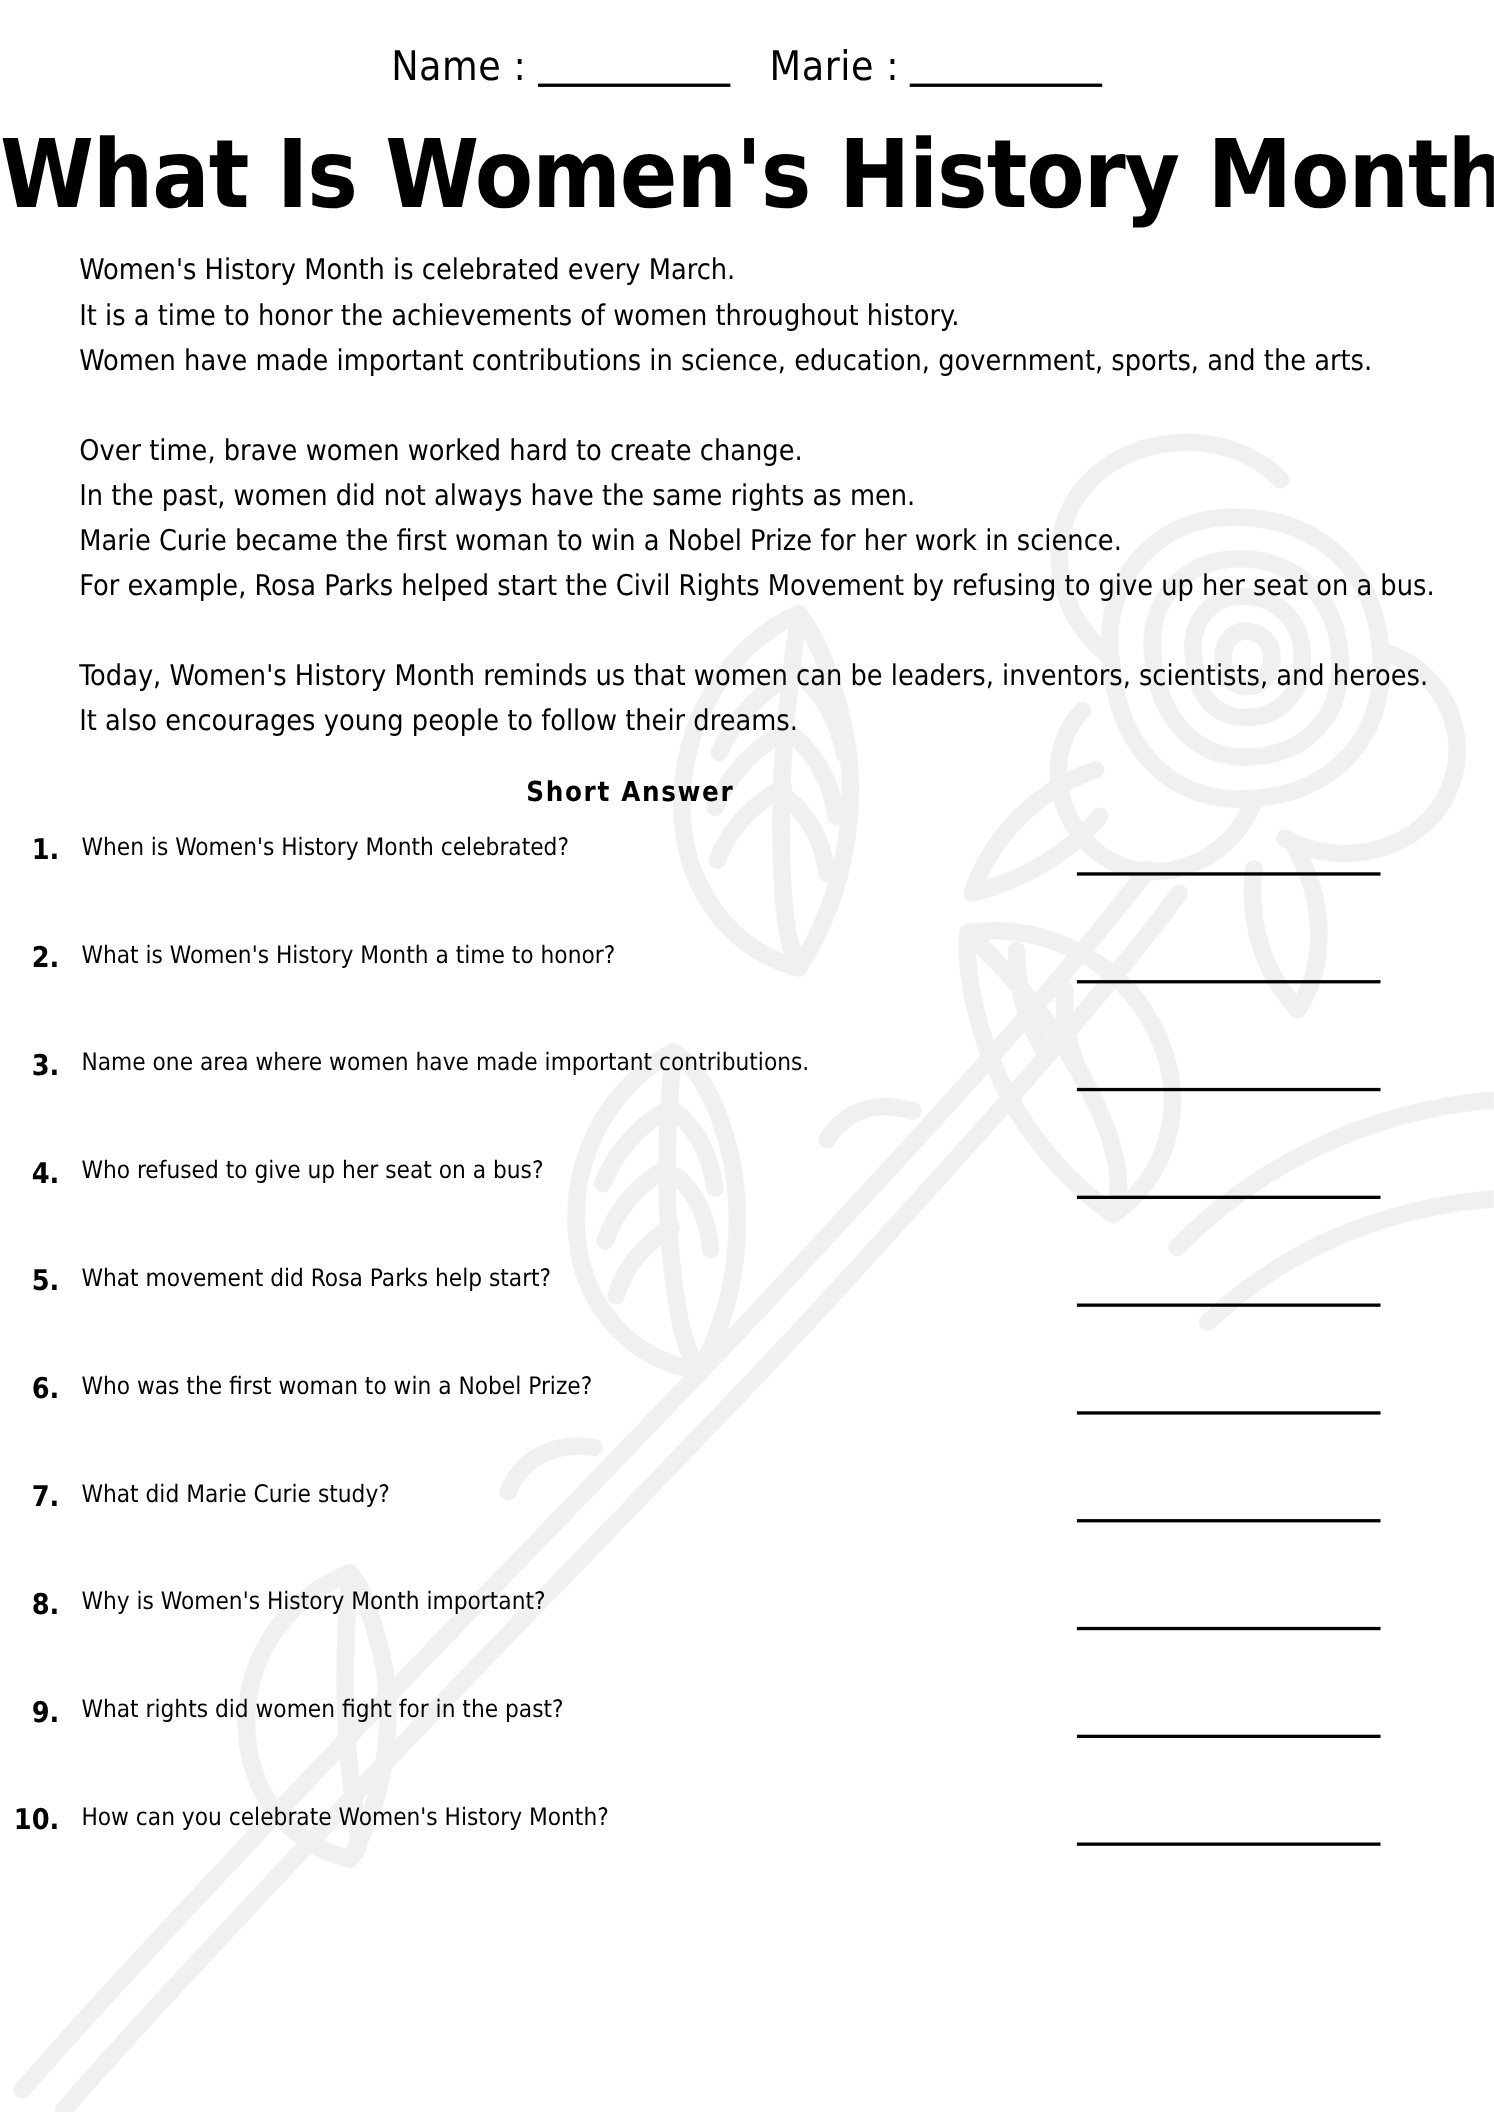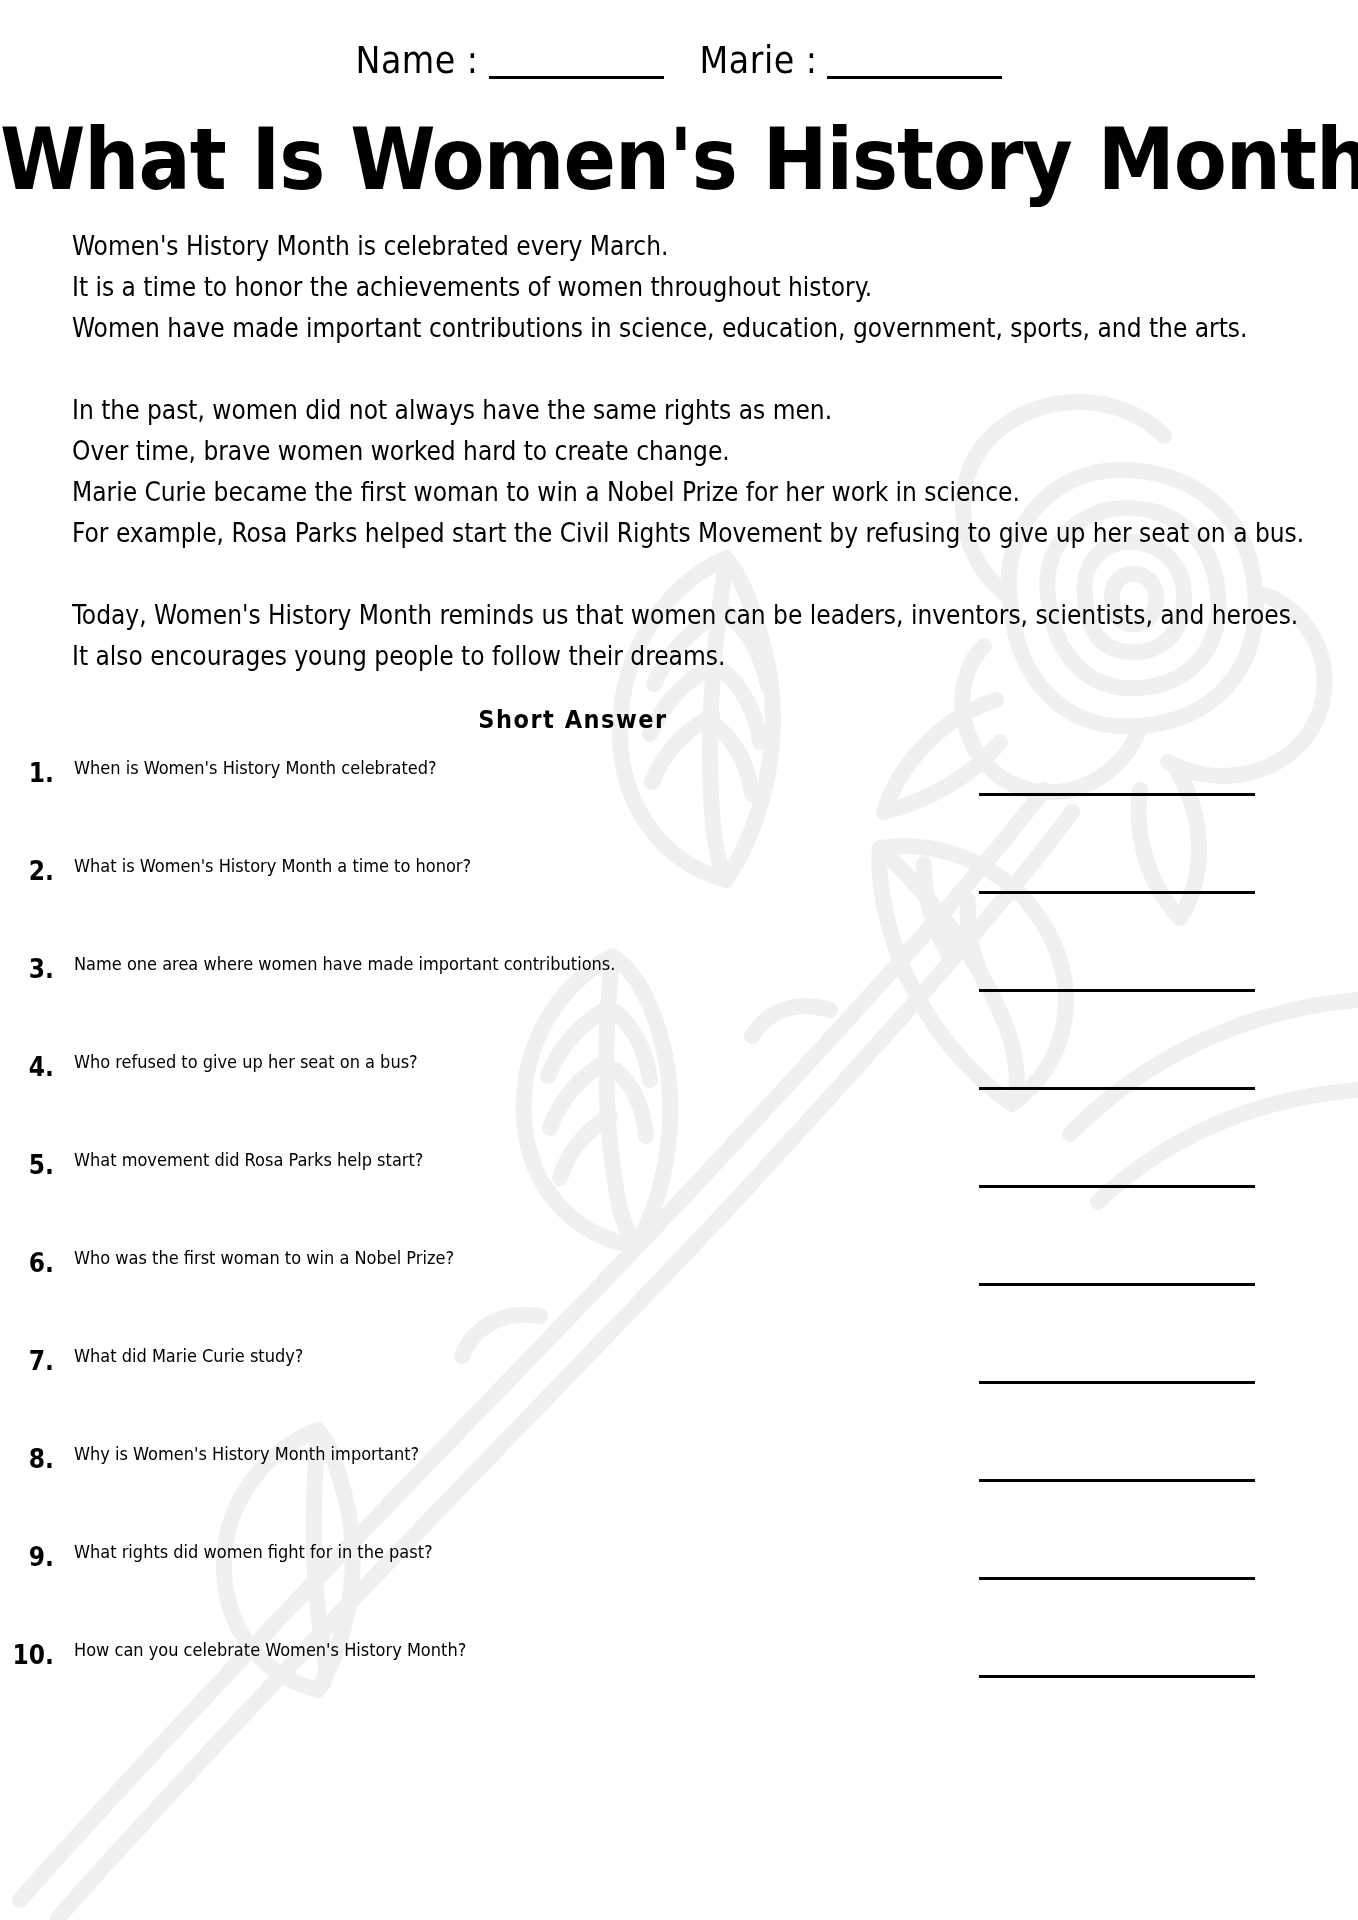--- a/index.html
+++ b/index.html
@@ -105,21 +105,21 @@
     width:62px;
     min-width:62px;
     text-align:right;
     padding-right:8px;
     font-size:26px;
     font-weight:700;
     line-height:1.25;
     padding-top:2px;
   }
   .q-text {
-    font-size:18px;
+    font-size:22px;
     line-height:1.25;
     padding-top:2px;
     padding-left:12px;
     white-space:nowrap;
     flex:1;
   }
   .q-line {
     position:absolute;
     left:979px;
     top:38px;
@@ -210,22 +210,22 @@
   <h1 class="worksheet-title">What Is Women's History Month?</h1>
 
   <div class="passage">
     <p>
       <span class="pline">Women's History Month is celebrated every March.</span>
       <span class="pline">It is a time to honor the achievements of women throughout history.</span>
       <span class="pline">Women have made important contributions in science, education, government, sports, and the arts.</span>
     </p>
     <div class="pgap"></div>
     <p>
+      <span class="pline">Over time, brave women worked hard to create change.</span>
       <span class="pline">In the past, women did not always have the same rights as men.</span>
-      <span class="pline">Over time, brave women worked hard to create change.</span>
       <span class="pline">Marie Curie became the first woman to win a Nobel Prize for her work in science.</span>
       <span class="pline">For example, Rosa Parks helped start the Civil Rights Movement by refusing to give up her seat on a bus.</span>
     </p>
     <div class="pgap"></div>
     <p>
       <span class="pline">Today, Women's History Month reminds us that women can be leaders, inventors, scientists, and heroes.</span>
       <span class="pline">It also encourages young people to follow their dreams.</span>
     </p>
   </div>
 

